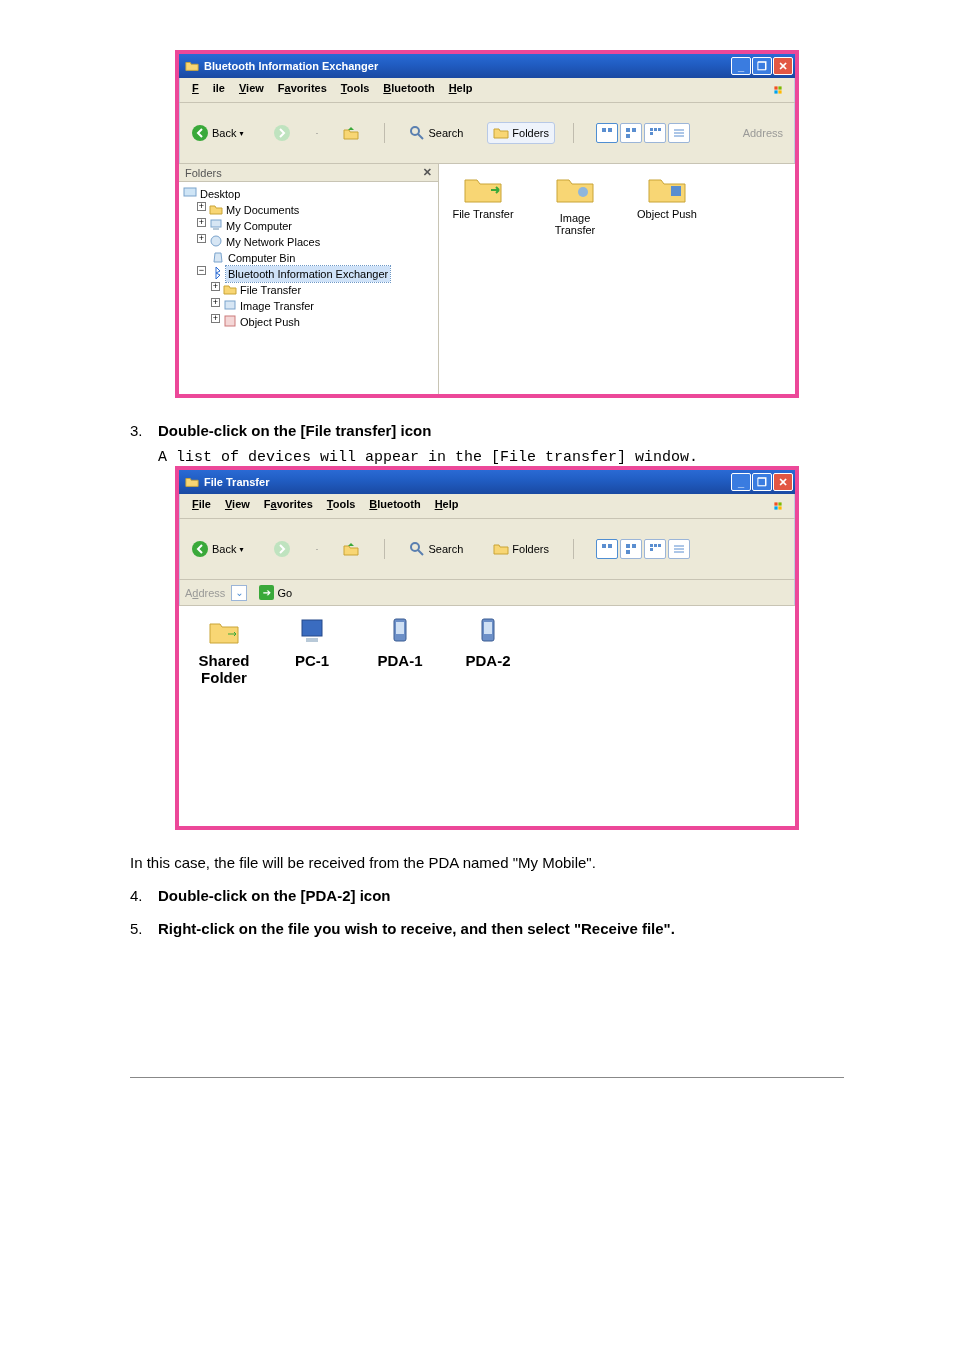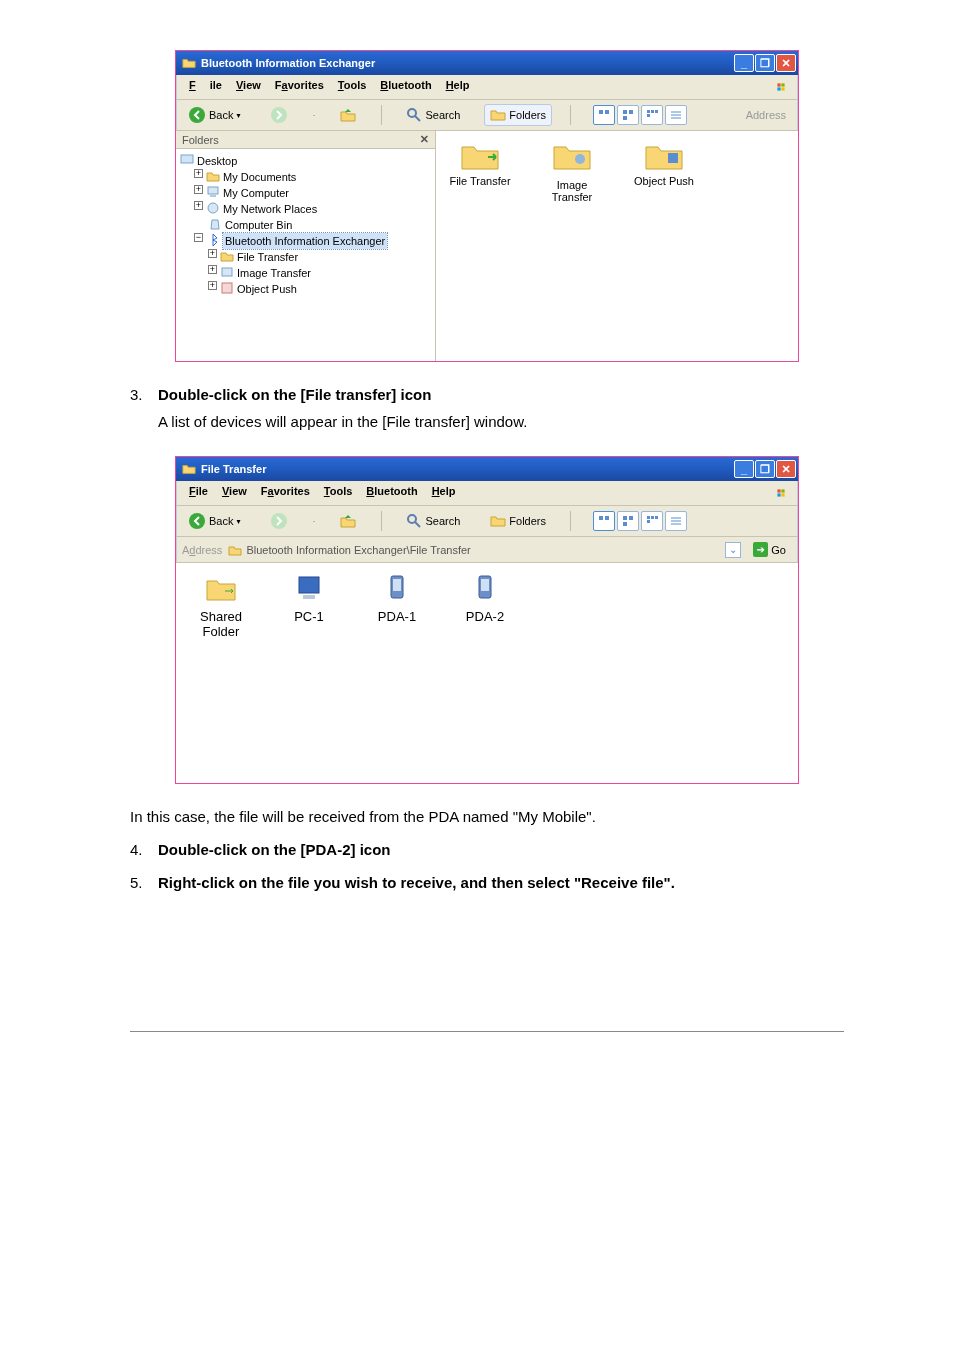--- a/index.html
+++ b/index.html
@@ -9,28 +9,28 @@
     background: #fff;
     color: #000;
     font-size: 15px;
     width: 954px;
     padding: 50px 110px 80px 130px;
   }
   .ol-row { display: flex; margin-bottom: 4px; }
   .ol-num { width: 28px; }
   .ol-body { flex: 1; }
   .ol-body b { font-weight: bold; }
-  .indent { margin-left: 28px; margin-bottom: 26px; margin-top: 10px; }
+  .indent { margin-left: 28px; margin-top: 10px; font-family: Liberation Mono, monospace; }
   hr.footer { margin-top: 140px; border: none; border-top: 1px solid #888; }
 
   
   .xp-window {
     width: 624px;
     margin: 0 auto 24px auto;
-    border: 1px solid #ec4899;
+    border: 4px solid #ec4899;
     background: #ece9d8;
     box-shadow: inset 0 0 0 1px #bfcde0;
     font-size: 11px;
     font-family: Tahoma, sans-serif;
     color: #000;
   }
   .titlebar {
     height: 24px;
     background: linear-gradient(#2a6ad4,#215ec4 40%,#1a49a2);
     display: flex; align-items: center; padding: 0 2px 0 6px;
@@ -39,21 +39,21 @@
   .titlebar .ti { width: 14px; height: 14px; margin-right: 5px; }
   .titlebar .t-spacer { flex:1; }
   .winbtns { display:flex; gap:1px; }
   .winbtn { width:20px; height:18px; border:1px solid #fff; background:#3a7ce0; border-radius:2px; display:flex; align-items:center; justify-content:center; color:#fff; font-size:11px; font-weight:bold;}
   .winbtn.close { background:#e25744; }
   .menubar { display:flex; gap:0; padding:2px 6px;font-weight:bold; }
   .menubar span { padding:2px 7px; cursor:default; }
   .menubar span u { text-decoration: underline; }
   .menubar .logo { margin-left:auto; width:22px; height:20px; display:flex; align-items:center; justify-content:center;}
   .menubar .logo svg{width:18px;height:18px;}
-  .toolbar { display:flex; align-items:center; gap:18px; padding:3px 6px; border-top:1px solid #c8c4b4; border-bottom:1px solid #c8c4b4;}
+  .toolbar { display:flex; align-items:center; gap:18px; padding:18px 6px; border-top:1px solid #c8c4b4; border-bottom:1px solid #c8c4b4;}
   .toolbar .tbtn { display:flex; align-items:center; gap:3px; padding:2px 5px; border:1px solid transparent; border-radius:3px;}
   .toolbar .tbtn.glow { border-color:#b8c9e6; background:#eef3fb;}
   .toolbar .sep { width:1px; height:20px; background:#c0bcae; }
   .toolbar .spacer{flex:1;}
   .toolbar .addrlbl{color:#9a9a98; padding:0 6px;}
   .viewbtns { display:flex; gap:2px; margin-left:4px;}
   .vbtn { width:22px; height:20px; border:1px solid #9bb5d8; background:#fff; border-radius:2px; display:flex; align-items:center; justify-content:center;}
   .vbtn.sel{ background:#fff; border-color:#4f8ed2;}
   
   .split { display:flex; height:230px; background:#fff;}
@@ -72,21 +72,21 @@
   
   .addrbar{ display:flex; align-items:center; gap:6px; padding:3px 6px; border-bottom:1px solid #c8c4b4;}
   .addrbar .lbl{ color:#9a9a98;}
   .addrbar .path{ flex:1; display:flex; align-items:center; gap:4px; color:#555;}
   .addrbar .go{ padding:2px 6px; display:flex; align-items:center; gap:3px;}
   .addrbar .dd{ width:16px; height:16px; border:1px solid #9bb5d8; background:#fff; display:flex; align-items:center; justify-content:center; color:#4f8ed2; font-size:10px;}
   .go-ico{ width:15px;height:15px;background:#3aa93a;border-radius:2px;display:flex;align-items:center;justify-content:center;color:#fff;font-size:10px;}
   .content2{ height:220px; background:#fff; padding:10px; display:flex; gap:18px; align-items:flex-start;}
   .med-item{ width:70px; text-align:center;}
   .med-item .mic{ width:32px;height:32px;margin:0 auto 4px auto;}
-  .med-item .mcap{ font-size:13px;}
+  .med-item .mcap{ font-size:15px;font-weight:bold;}
 
   
   .svg{display:block;}
 </style>
 </head>
 <body>
 
 <div class="xp-window">
   <div class="titlebar">
     <span class="ti">
@@ -393,26 +393,20 @@
             <line x1="1" y1="3" x2="11" y2="3" stroke="#5a8ed0"></line>
             <line x1="1" y1="6" x2="11" y2="6" stroke="#5a8ed0"></line>
             <line x1="1" y1="9" x2="11" y2="9" stroke="#5a8ed0"></line>
           </svg>
         </div>
     </div>
   </div>
 
   <div class="addrbar">
     <span class="lbl">A<u>d</u>dress</span>
-    <span class="path">
-      <svg width="14" height="14">
-          <path fill="#f8d674" stroke="#c9a437" d="M1 4h5l1 2h6v6H1z"></path>
-        </svg>
-      <span>Bluetooth Information Exchanger\File Transfer</span>
-    </span>
     <span class="dd">⌄</span>
     <span class="go">
       <span class="go-ico">➔</span>
       <span>Go</span>
     </span>
   </div>
 
   <div class="content2">
     <div class="med-item">
       <div class="mic"><svg viewBox="0 0 32 32">

